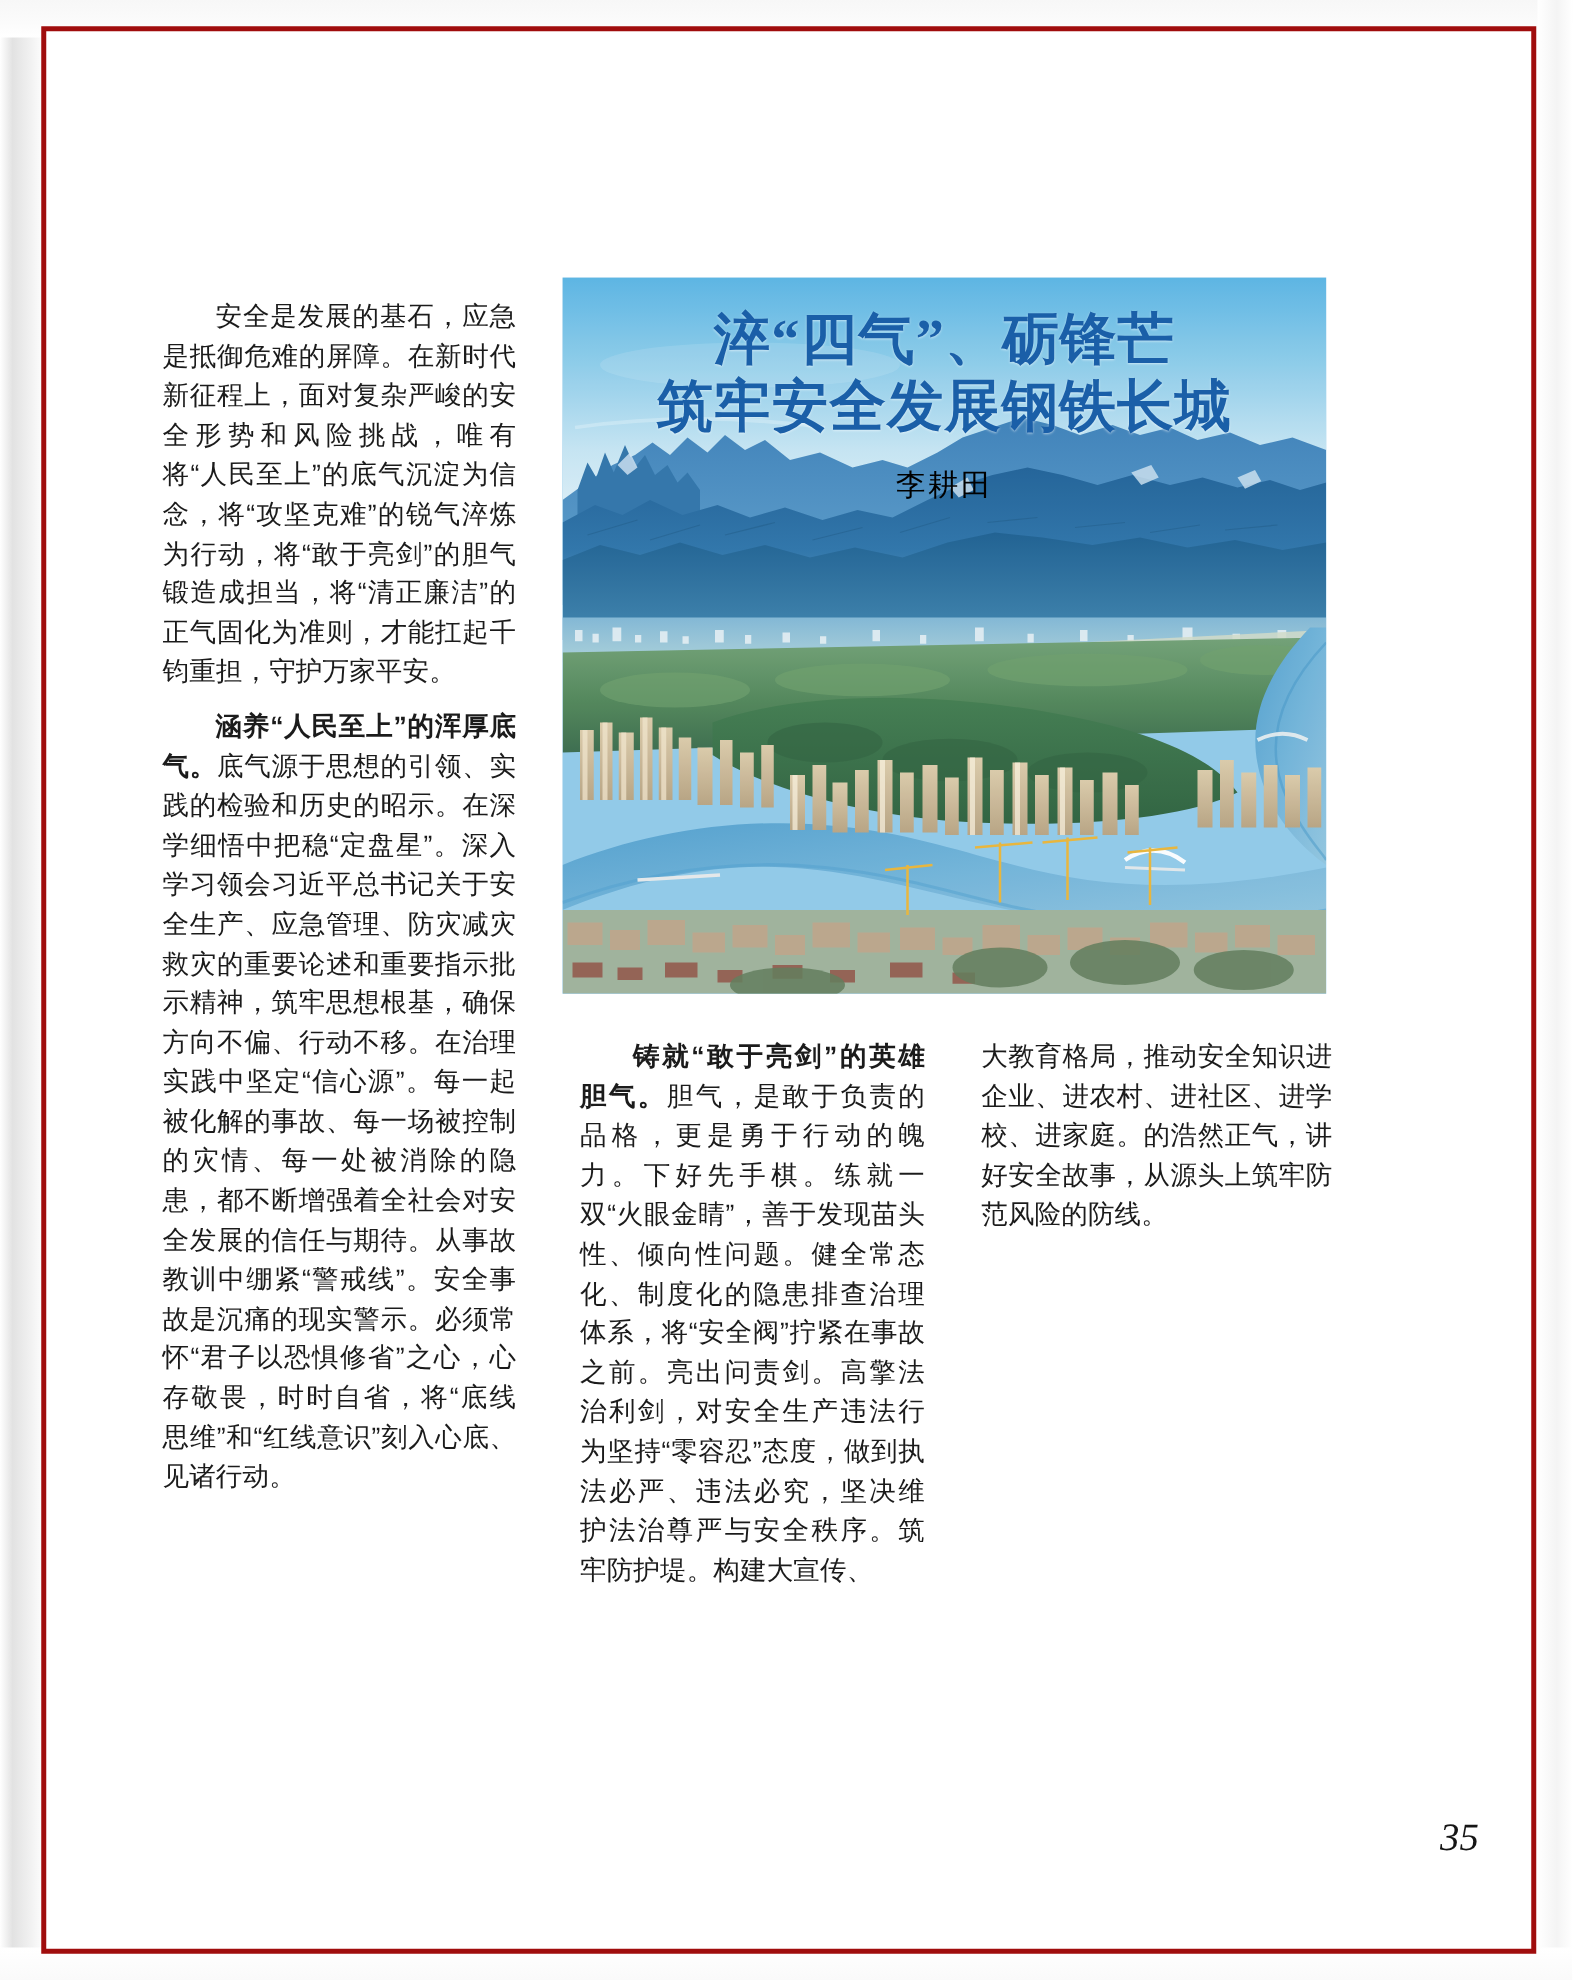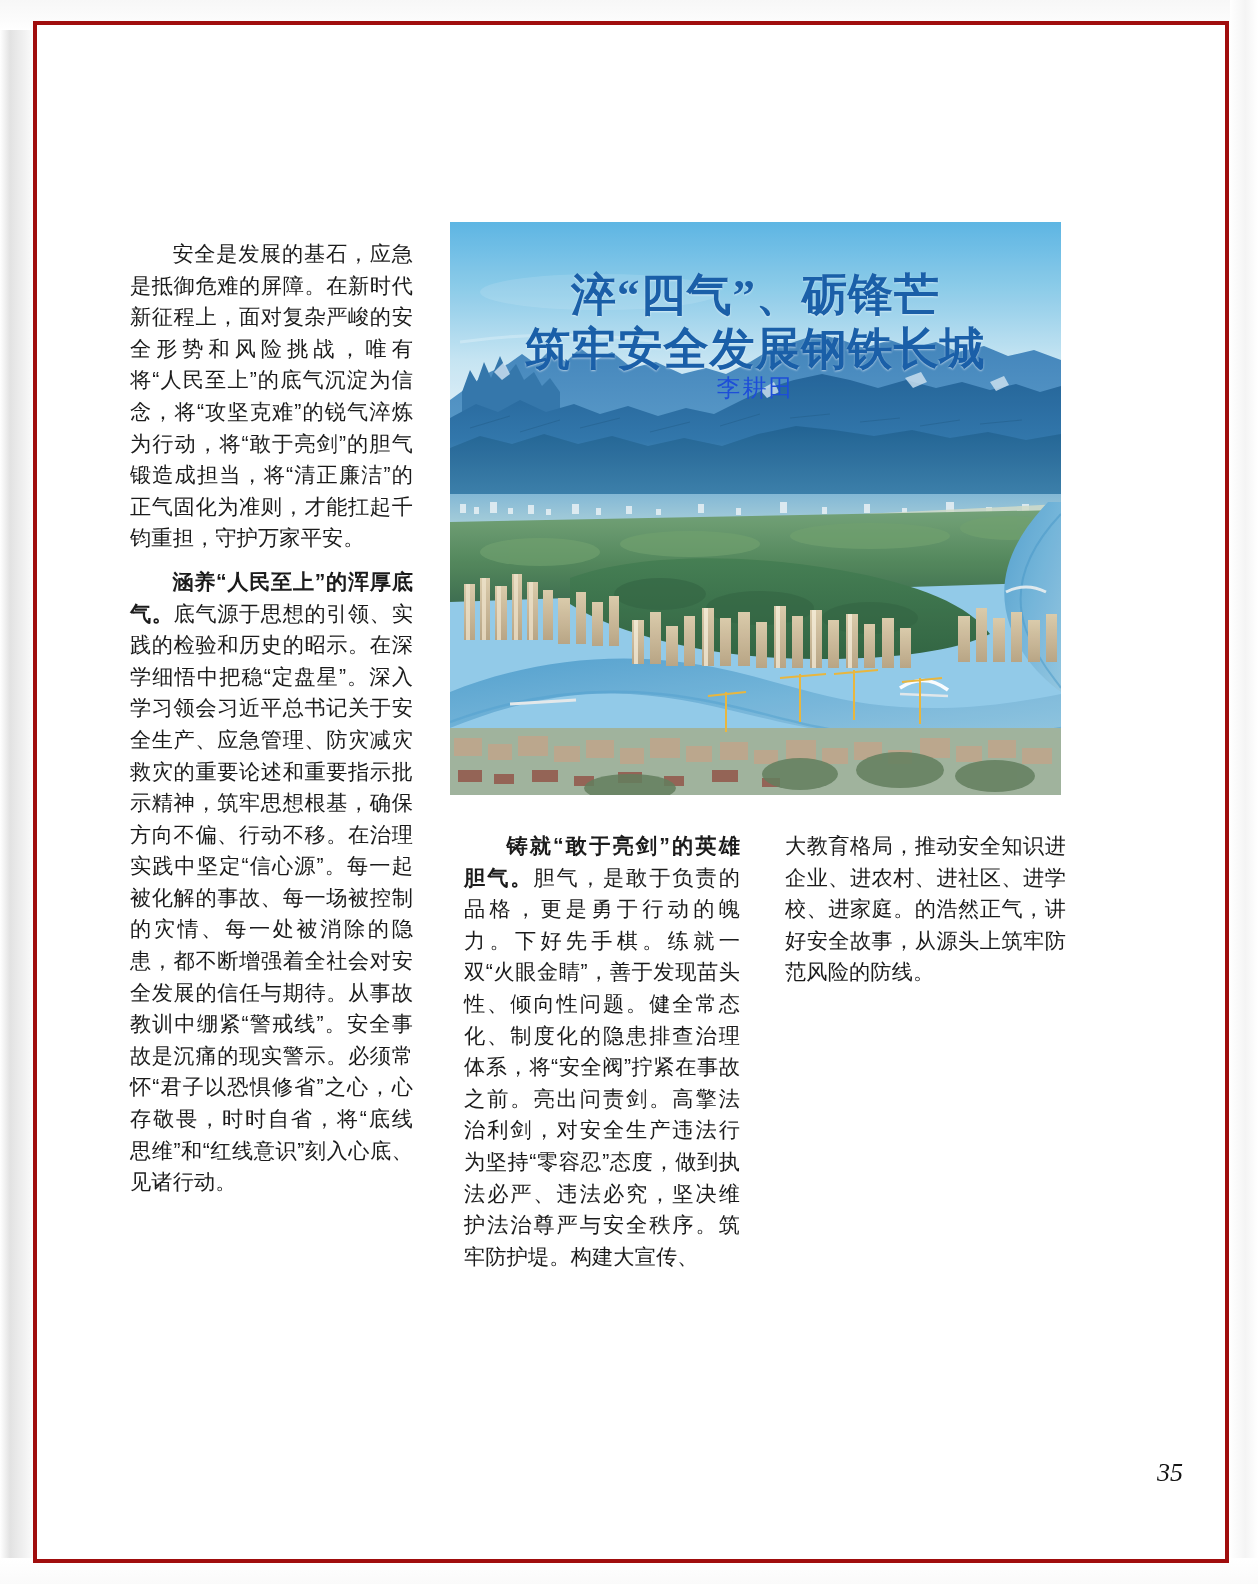--- a/index.html
+++ b/index.html
@@ -140,42 +140,41 @@
     width: 611px;
     text-align: center;
     font-family: "Liberation Serif", "DejaVu Serif", serif;
     font-weight: bold;
     font-size: 45px;
     line-height: 54px;
     color: var(--title-color, #1a5fa8);
     letter-spacing: 1px;
     text-shadow: 0 1px 2px rgba(255,255,255,0.55);
     white-space: pre-line;
-    margin-top: 24px;
   }
   .photo-author {
     position: absolute;
     left: 0;
     top: 150px;
     width: 611px;
     text-align: center;
     font-family: "Liberation Serif", "DejaVu Serif", serif;
     font-size: 24px;
-    color: #1d4ed8;
+    color: #000000;
     letter-spacing: 2px;
   }
 
   
   .folio {
     position: absolute;
     right: 75px;
     bottom: 96px;
     font-family: "Liberation Serif", "DejaVu Serif", serif;
     font-style: italic;
-    font-size: 26px;
+    font-size: 31px;
     color: #151515;
   }
 </style>
 </head>
 <body>
 
 <div id="page" style="--frame-color: #a00d0d; --title-color: #1a5fa8; --endmark-color: #ee5533;">
 
   <div class="edge-shade-left"></div>
   <div class="edge-shade-top"></div>

